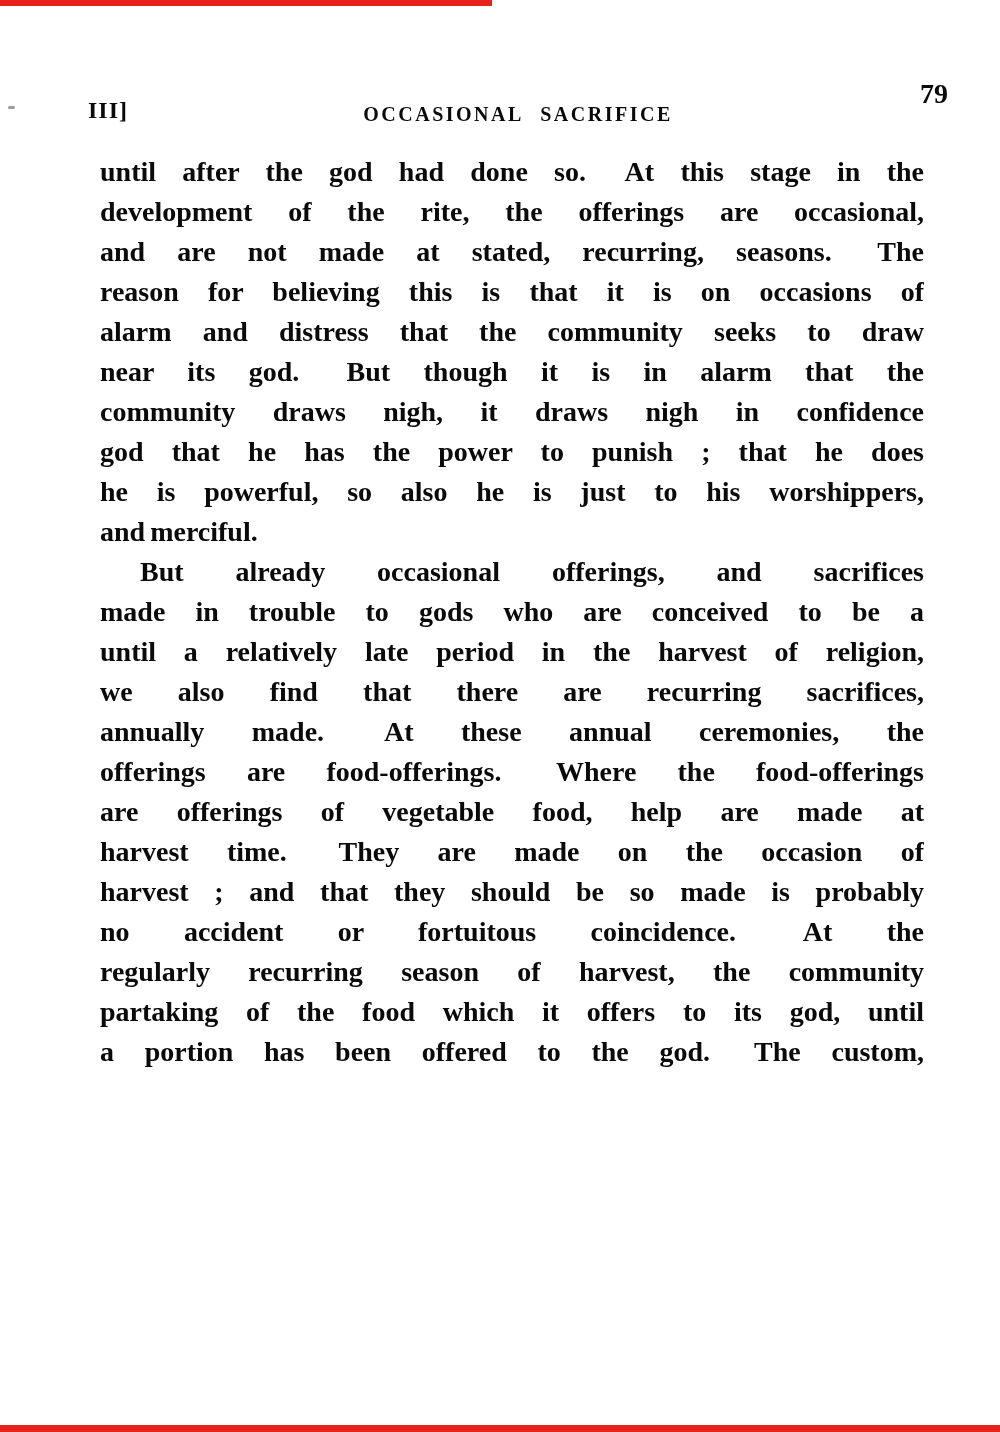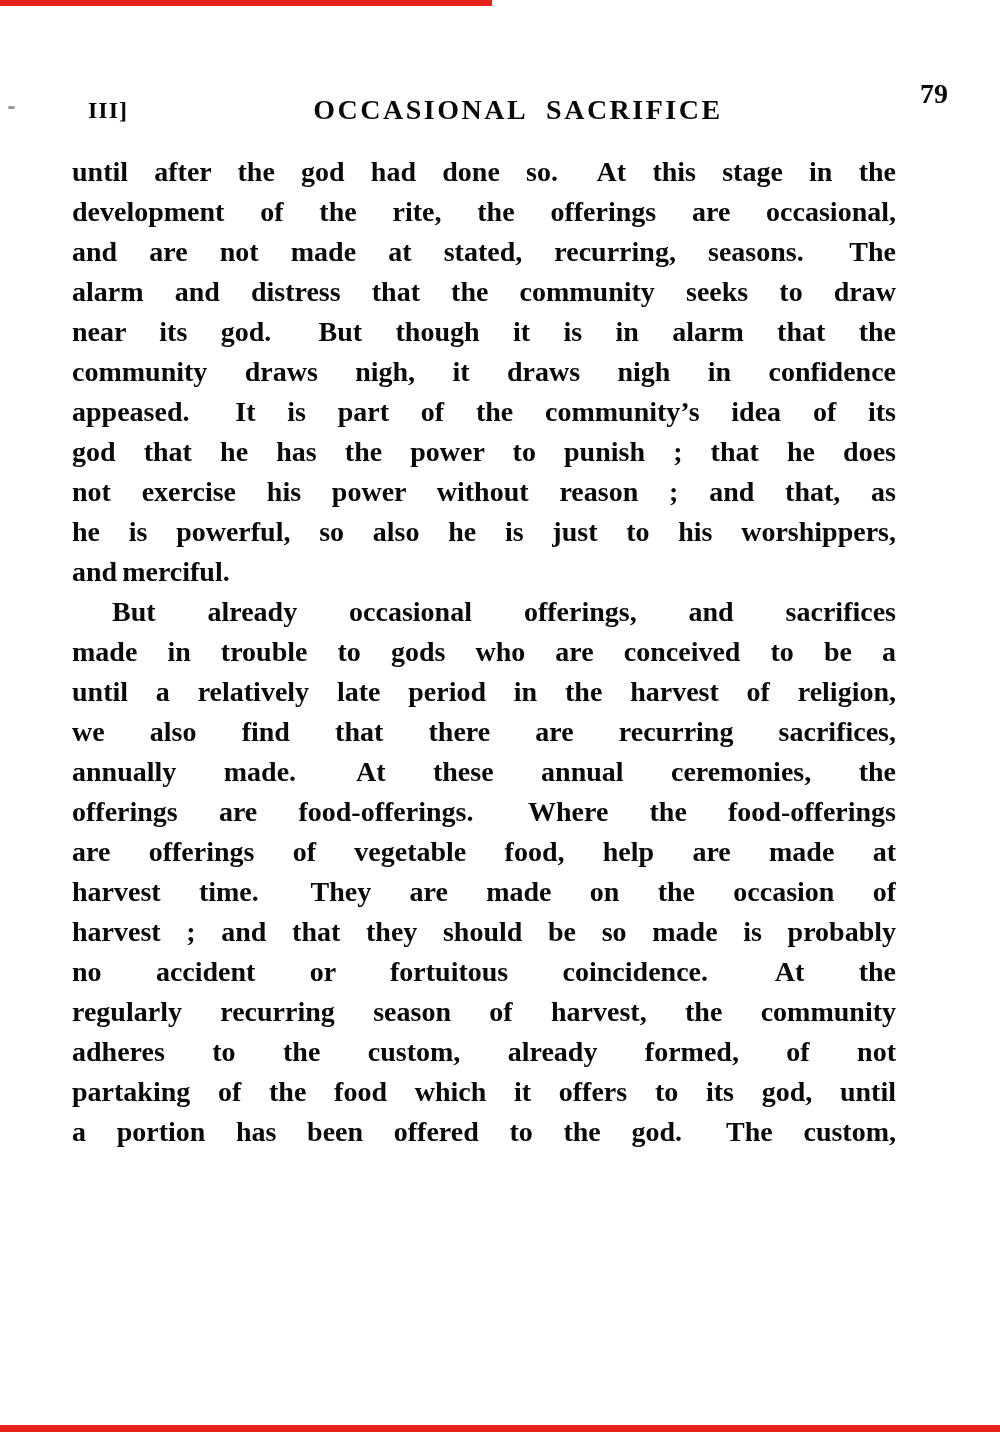--- a/index.html
+++ b/index.html
@@ -47,35 +47,35 @@
     position: absolute;
     left: 0; bottom: 2px;
     font-size: 24px;
     font-weight: 700;
     letter-spacing: 1px;
   }
   .running-title {
     position: absolute;
     left: 0; right: 0; bottom: 0;
     text-align: center;
-    font-size: 28px;
+    font-size: 20px;
     font-weight: 700;
     letter-spacing: 2.5px;
     word-spacing: 10px;
   }
   .page-number {
     position: absolute;
     right: 0; bottom: 16px;
     font-size: 28px;
     font-weight: 700;
   }
   
   .text-block {
     position: absolute;
-    left: 72px; top: 152px;
+    left: 100px; top: 152px;
     width: 824px;
   }
   .line {
     height: 40px;
     line-height: 40px;
     overflow: hidden;
     font-size: 28px;
     font-weight: 700;
     word-spacing: -2px;
     text-align: justify;
@@ -109,39 +109,37 @@
   <div class="running-header">
     <span class="chapter-marker">III]</span>
     <span class="running-title">OCCASIONAL SACRIFICE</span>
     <span class="page-number">79</span>
   </div>
 
   <div class="text-block" id="text-block">
       <div class="line">until after the god had done so.  At this stage in the</div>
       <div class="line">development of the rite, the offerings are occasional,</div>
       <div class="line">and are not made at stated, recurring, seasons.  The</div>
+      <div class="line">reason for believing this is that it is on occasions of</div>
       <div class="line">alarm and distress that the community seeks to draw</div>
       <div class="line">near its god.  But though it is in alarm that the</div>
       <div class="line">community draws nigh, it draws nigh in confidence</div>
-      <div class="line">appeased.  It is part of the community’s idea of its</div>
       <div class="line">god that he has the power to punish ; that he does</div>
-      <div class="line">not exercise his power without reason ; and that, as</div>
       <div class="line">he is powerful, so also he is just to his worshippers,</div>
       <div class="line no-just">and merciful.</div>
       <div class="line indent">But already occasional offerings, and sacrifices</div>
       <div class="line">made in trouble to gods who are conceived to be a</div>
       <div class="line">until a relatively late period in the harvest of religion,</div>
       <div class="line">we also find that there are recurring sacrifices,</div>
       <div class="line">annually made.  At these annual ceremonies, the</div>
       <div class="line">offerings are food-offerings.  Where the food-offerings</div>
       <div class="line">are offerings of vegetable food, help are made at</div>
       <div class="line">harvest time.  They are made on the occasion of</div>
       <div class="line">harvest ; and that they should be so made is probably</div>
       <div class="line">no accident or fortuitous coincidence.  At the</div>
       <div class="line">regularly recurring season of harvest, the community</div>
-      <div class="line">adheres to the custom, already formed, of not</div>
       <div class="line">partaking of the food which it offers to its god, until</div>
       <div class="line">a portion has been offered to the god.  The custom,</div>
     </div>
 
   <div class="scan-bar bottom" style="background: rgb(232, 33, 29);"></div>
 
 </div>
 
 </body></html>

